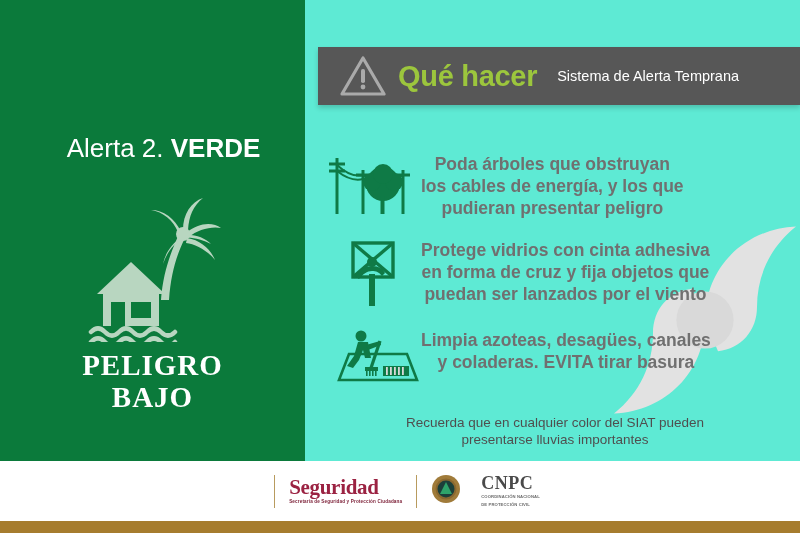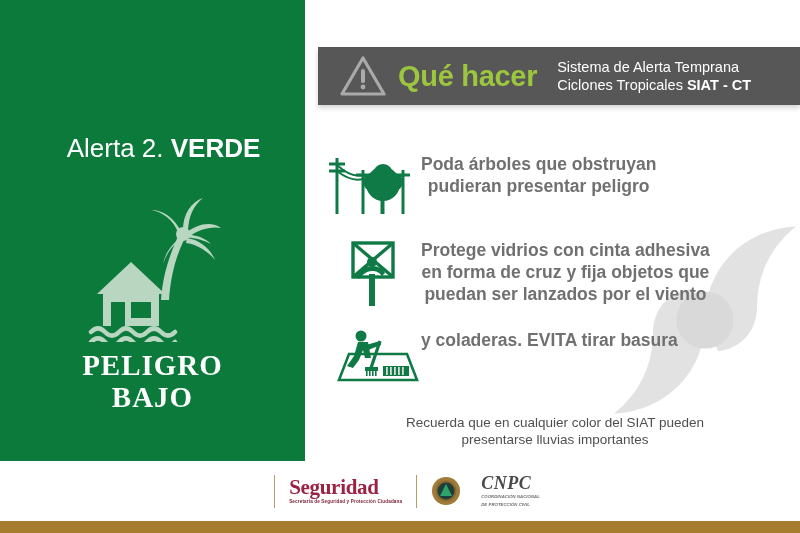--- a/index.html
+++ b/index.html
@@ -61,21 +61,21 @@
   .peligro-line2 {
     position: absolute; top: 381px; left: 0; width: 100%;
     font-family: "Liberation Serif", serif;
     font-weight: bold; font-size: 29px; letter-spacing: 1px;
   }
 
   
   .right-area {
     position: absolute; left: 305px; top: 0;
     width: 495px; height: 461px;
-    background: #ffffff;
+    background: #5eead4;
     overflow: hidden;
   }
   .watermark {
     position: absolute; right: -35px; top: 190px;
     width: 260px; height: 260px;
     opacity: 1;
     pointer-events: none;
   }
 
   
@@ -149,21 +149,21 @@
   .logo-seg { line-height: 1; }
   .seg-big {
     font-family: "Liberation Serif", serif;
     font-size: 21px; color: #9b2242; font-weight: bold;
     letter-spacing: -.3px;
   }
   .seg-small {
     font-size: 4.6px; color: #7a1c34; font-weight: bold;
     letter-spacing: .15px; margin-top: 2px;
   }
-  .logo-cnpc { display: flex; align-items: center; gap: 20px; font-style: italic; }
+  .logo-cnpc { display: flex; gap: 20px; }
   .cnpc-seal { width: 30px; height: 30px; flex: none; }
   .cnpc-text { line-height: 1; }
   .cnpc-big {
     font-family: "Liberation Serif", serif;
     font-size: 18px; color: #4a4a4a; font-weight: bold;
     letter-spacing: .5px;
   }
   .cnpc-small {
     font-size: 4.2px; color: #6b6b6b; font-weight: bold;
     letter-spacing: .1px; margin-top: 2px; line-height: 5.6px;
@@ -231,21 +231,20 @@
 
     <div class="header-bar">
       <svg class="warn-tri" viewBox="0 0 46 42">
         <path d="M23 3 L44 39 L2 39 Z" fill="none" stroke="#aaaaaa" stroke-width="3.2" stroke-linejoin="round"></path>
         <rect x="21" y="14" width="4" height="14" rx="1.8" fill="#aaaaaa"></rect>
         <circle cx="23" cy="32" r="2.4" fill="#aaaaaa"></circle>
       </svg>
       <div class="que-hacer">Qué hacer</div>
       <div class="siat-block">
         <div>Sistema de Alerta Temprana</div>
-        <div><span>Ciclones Tropicales </span><b>SIAT - CT</b></div>
       </div>
     </div>
 
     <div class="rec" id="rec0">
       <svg class="rec-icon" viewBox="0 0 96 66">
         <g stroke="#0f7a46" fill="none" stroke-width="3">
 
           <line x1="12" y1="6" x2="12" y2="62"></line>
           <line x1="4" y1="12" x2="20" y2="12"></line>
           <line x1="4" y1="19" x2="20" y2="19"></line>
@@ -263,20 +262,21 @@
         <g fill="#0f7a46">
           <circle cx="58" cy="32" r="17"></circle>
           <circle cx="47" cy="30" r="9"></circle>
           <circle cx="69" cy="30" r="9"></circle>
           <circle cx="58" cy="22" r="10"></circle>
           <rect x="55.5" y="44" width="4" height="18"></rect>
         </g>
       </svg>
       <div class="rec-text">
         <div>Poda árboles  que obstruyan</div>
+        <div>los cables de energía, y los que</div>
         <div>pudieran presentar peligro</div>
       </div>
     </div>
 
     <div class="rec" id="rec1">
       <svg class="rec-icon" viewBox="0 0 96 70">
         <g stroke="#0f7a46" fill="none" stroke-width="3.4">
           <rect x="28" y="5" width="40" height="34"></rect>
           <line x1="28" y1="5" x2="68" y2="39"></line>
           <line x1="68" y1="5" x2="28" y2="39"></line>
@@ -319,20 +319,21 @@
         <g fill="#0f7a46">
           <rect x="58" y="38" width="26" height="10"></rect>
           <rect x="61" y="39" width="1.8" height="8" fill="#d9d9d9"></rect>
           <rect x="65" y="39" width="1.8" height="8" fill="#d9d9d9"></rect>
           <rect x="69" y="39" width="1.8" height="8" fill="#d9d9d9"></rect>
           <rect x="73" y="39" width="1.8" height="8" fill="#d9d9d9"></rect>
           <rect x="77" y="39" width="1.8" height="8" fill="#d9d9d9"></rect>
         </g>
       </svg>
       <div class="rec-text">
+        <div>Limpia azoteas, desagües, canales</div>
         <div>y coladeras. EVITA tirar basura</div>
       </div>
     </div>
 
     <div class="footnote">
       <div>Recuerda que en cualquier color del SIAT pueden</div>
       <div>presentarse lluvias importantes</div>
     </div>
   </div>
 

